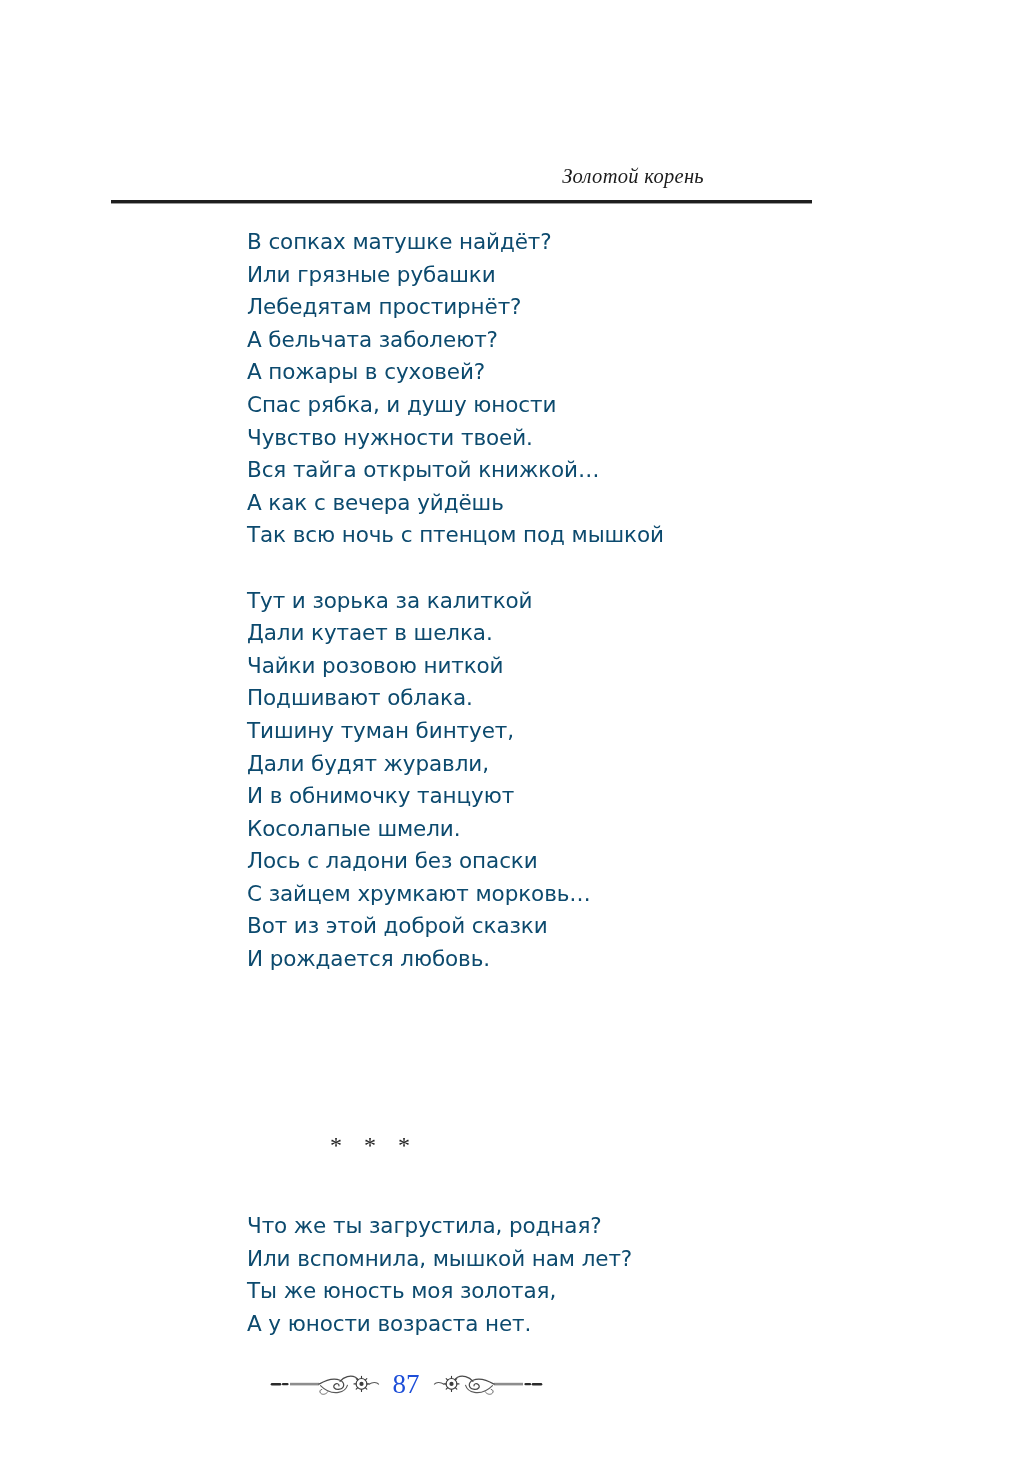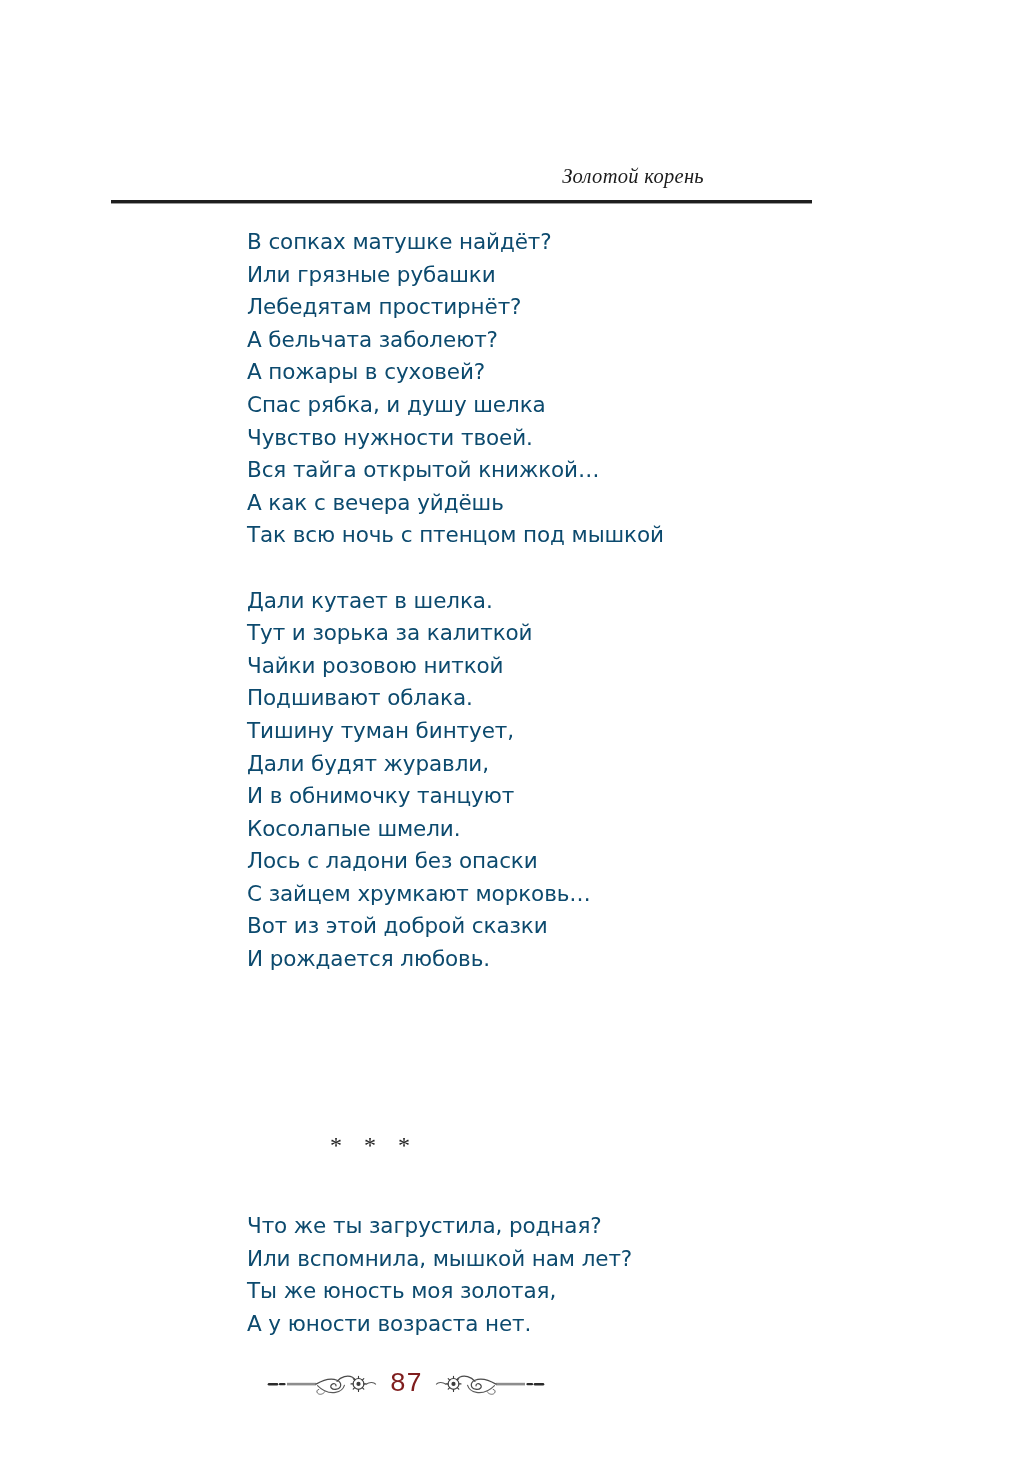--- a/index.html
+++ b/index.html
@@ -82,23 +82,23 @@
     display: flex;
     align-items: center;
     justify-content: center;
     gap: 8px;
   }
   .orn {
     display: block;
   }
   .orn-right { transform: scaleX(-1); }
   .folio {
-    font-family: Liberation Mono, monospace;
+    font-family: Liberation Serif, serif;
     font-size: 27px;
-    color: #7f1d1d;
+    color: #1d4ed8;
     line-height: 1;
     padding: 0 3px;
     position: relative;
     top: 1px;
   }
 </style>
 </head>
 <body>
 
 <div class="page">
@@ -108,30 +108,30 @@
   <div class="head-rule"></div>
 
   <div class="body-block">
 
     <div class="stanza">
       <div class="line">В сопках матушке найдёт?</div>
       <div class="line">Или грязные рубашки</div>
       <div class="line">Лебедятам простирнёт?</div>
       <div class="line">А бельчата заболеют?</div>
       <div class="line">А пожары в суховей?</div>
-      <div class="line">Спас рябка, и душу шелка</div>
+      <div class="line">Спас рябка, и душу юности</div>
       <div class="line">Чувство нужности твоей.</div>
       <div class="line">Вся тайга открытой книжкой…</div>
       <div class="line">А как с вечера уйдёшь</div>
       <div class="line">Так всю ночь с птенцом под мышкой</div>
     </div>
 
     <div class="stanza">
+      <div class="line">Тут и зорька за калиткой</div>
       <div class="line">Дали кутает в шелка.</div>
-      <div class="line">Тут и зорька за калиткой</div>
       <div class="line">Чайки розовою ниткой</div>
       <div class="line">Подшивают облака.</div>
       <div class="line">Тишину туман бинтует,</div>
       <div class="line">Дали будят журавли,</div>
       <div class="line">И в обнимочку танцуют</div>
       <div class="line">Косолапые шмели.</div>
       <div class="line">Лось с ладони без опаски</div>
       <div class="line">С зайцем хрумкают морковь…</div>
       <div class="line">Вот из этой доброй сказки</div>
       <div class="line">И рождается любовь.</div>

